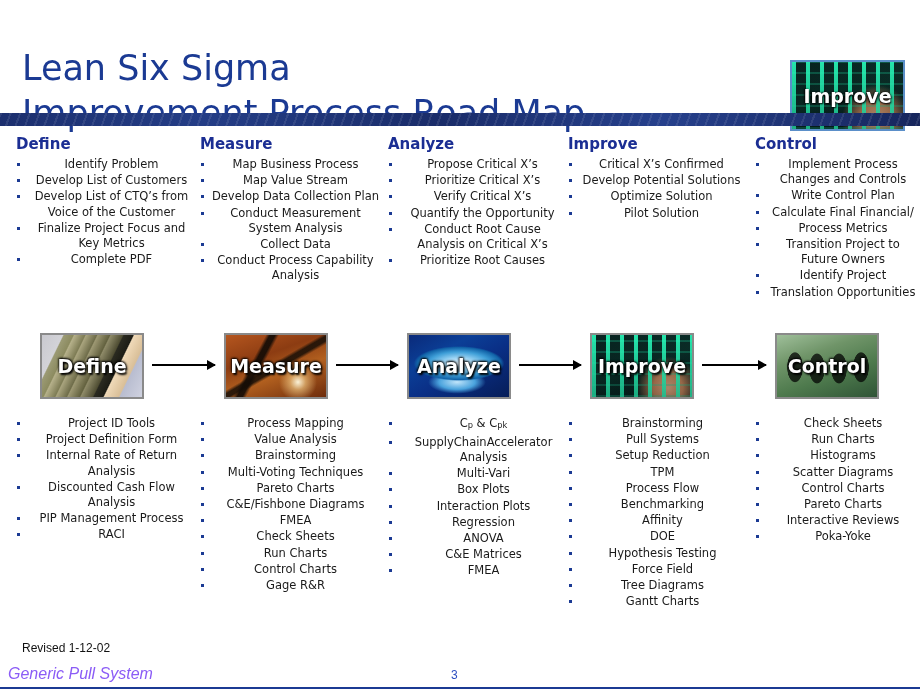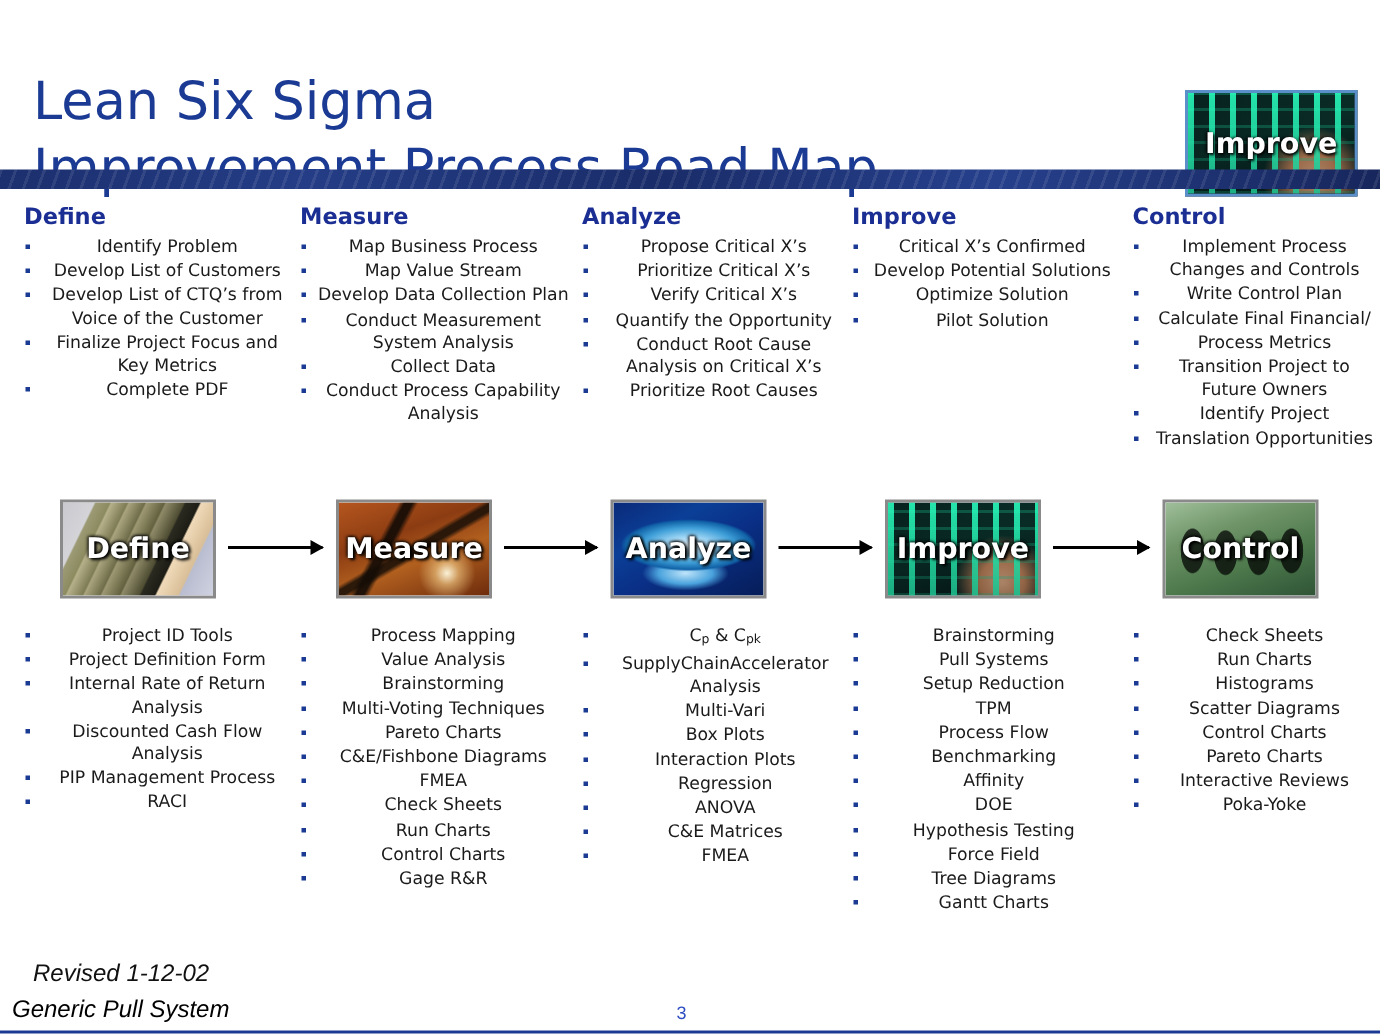--- a/index.html
+++ b/index.html
@@ -165,31 +165,30 @@
   #tools-define  { left: 16px;  width: 180px; }
   #tools-measure { left: 200px; width: 180px; }
   #tools-analyze { left: 388px; width: 180px; }
   #tools-improve { left: 568px; width: 178px; }
   #tools-control { left: 755px; width: 165px; }
 
   
   #revised {
     position: absolute;
     left: 22px; top: 641px;
-    font-size: 16px;
-    font-style: italic;
+    font-size: 12px;
     color: #111111;
     font-family: "Liberation Sans", sans-serif;
   }
   #footer-title {
     position: absolute;
     left: 8px; top: 665px;
     font-size: 16px;
     font-style: italic;
-    color: #000000;
+    color: #8b5cf6;
     font-family: "Liberation Sans", sans-serif;
   }
   #page-number {
     position: absolute;
     left: 451px; top: 668px;
     font-size: 12px;
     color: #2c4ec0;
     font-family: "Liberation Sans", sans-serif;
   }
   #footer-rule {

